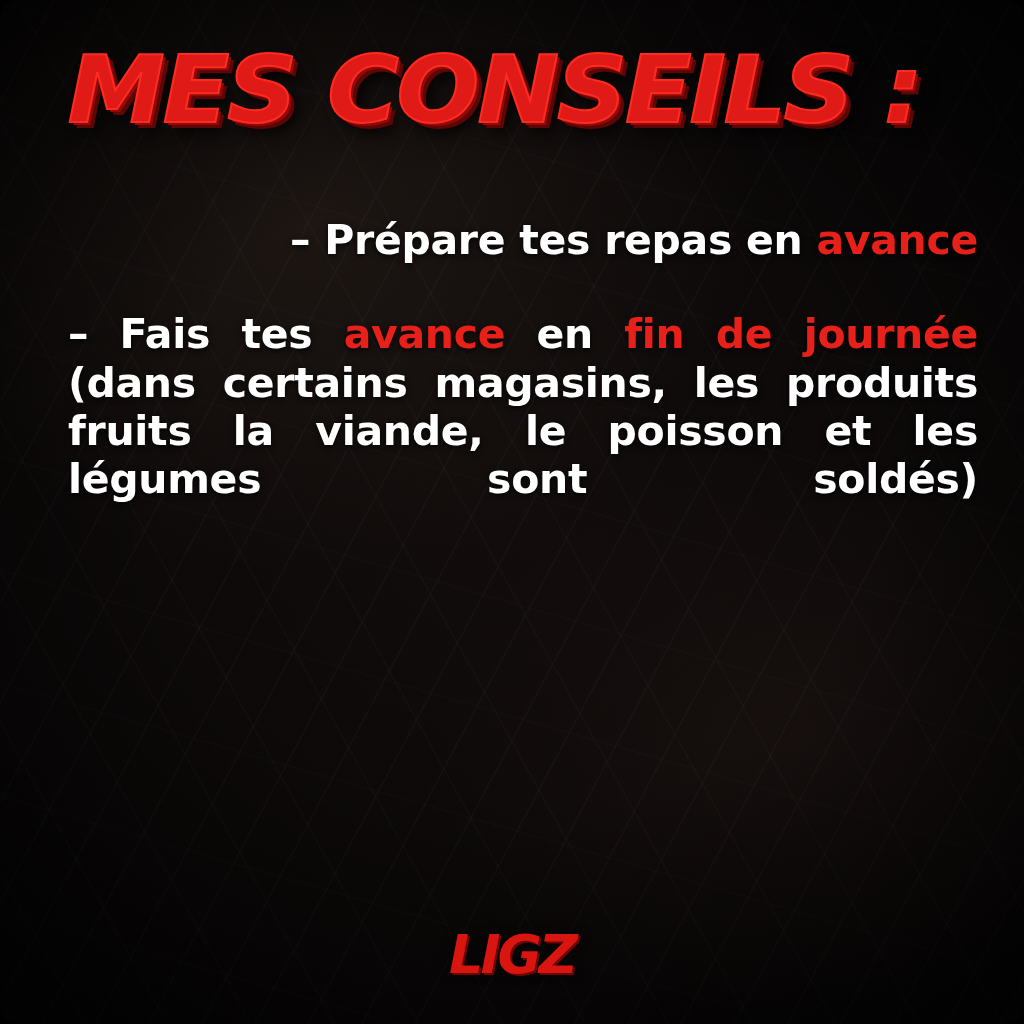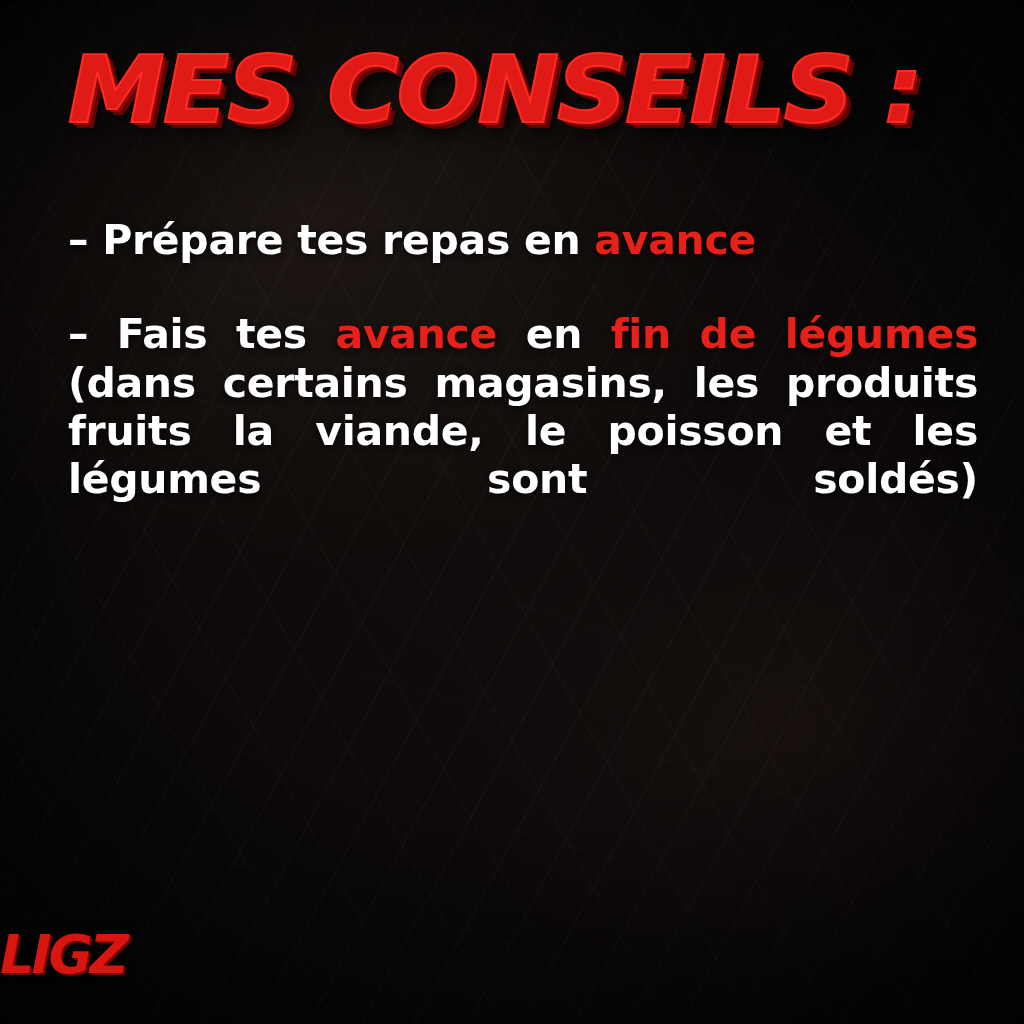--- a/index.html
+++ b/index.html
@@ -82,38 +82,40 @@
 
   .tip {
     color: #ffffff;
     font-family: "DejaVu Sans", sans-serif;
     font-weight: 700;
     font-size: 41px;
     line-height: 1.18;
     margin: 0 0 46px 0;
     text-shadow: 0 2px 6px rgba(0,0,0,0.8);
     letter-spacing: -0.3px;
+    text-align: right;
   }
   .tip.justify {
     text-align: justify;
   }
   .tip.justify::after {
     content: "";
     display: inline-block;
     width: 100%;
   }
   .hl {
     color: #e8201a;
   }
 
   .logo {
     position: absolute;
     left: 0;
     right: 0;
     bottom: 38px;
+    text-align: center;
     font-family: "DejaVu Sans", sans-serif;
     font-weight: 700;
     font-style: italic;
     font-size: 54px;
     letter-spacing: -3px;
     color: #d8150f;
     text-shadow: 2px 2px 0 #6d0604, 0 0 12px rgba(0,0,0,0.8);
     z-index: 4;
   }
 </style>
@@ -122,18 +124,18 @@
 
 <div class="poster">
   <div class="texture"></div>
   <div class="vignette"></div>
 
   <div class="content">
     <h1 class="title">MES CONSEILS :</h1>
 
     <div class="tips">
       <p class="tip"><span>– Prépare tes repas en </span><span class="hl">avance</span></p>
-      <p class="tip justify"><span>– Fais tes </span><span class="hl">avance</span><span> en </span><span class="hl">fin de légumes</span><span> (dans certains magasins, les produits fruits la viande, le poisson et les légumes sont soldés)</span></p>
+      <p class="tip justify"><span>– Fais tes </span><span class="hl">avance</span><span> en </span><span class="hl">fin de journée</span><span> (dans certains magasins, les produits fruits la viande, le poisson et les légumes sont soldés)</span></p>
     </div>
   </div>
 
   <div class="logo">LIGZ</div>
 </div>
 
 </body></html>

